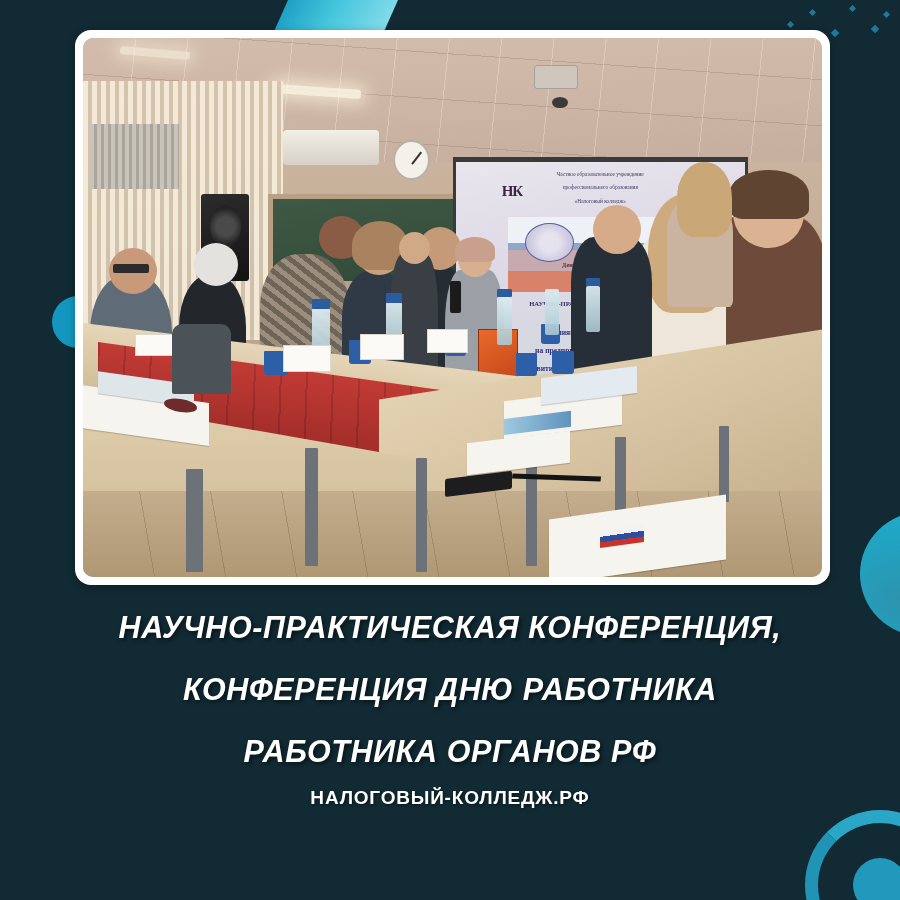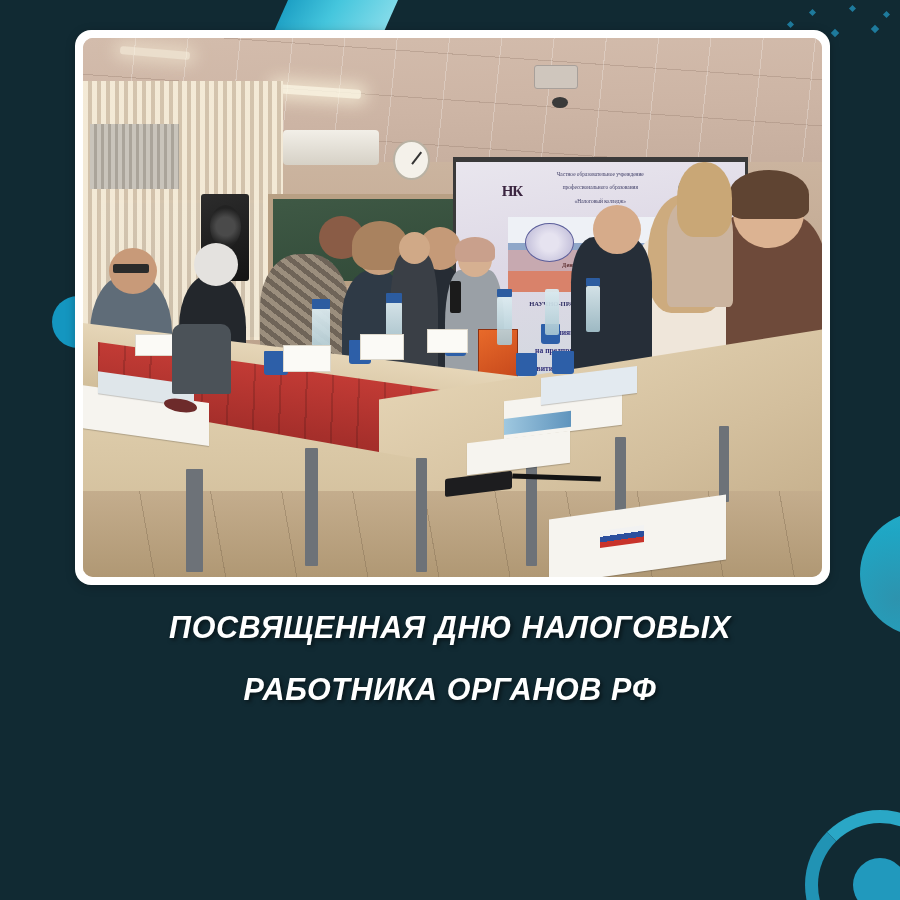--- a/index.html
+++ b/index.html
@@ -507,18 +507,20 @@
       <div class="ph" style="left:49%;top:81%;width:9%;height:3.4%;background:#1d1d1f;border-radius:2px;transform:skewY(-7deg);"></div>
       <div class="ph" style="left:58%;top:81%;width:12%;height:1%;background:#141414;transform:skewY(-4deg) rotate(6deg);"></div>
       <div class="ph" style="left:11%;top:67%;width:4.4%;height:2.4%;background:#6d2b2b;border-radius:50%;transform:skewY(8deg);"></div>
       <div class="ph" style="left:57%;top:70%;width:9%;height:3%;background:linear-gradient(90deg,#9fc8e0,#5f94bd);transform:skewY(-7deg);"></div>
 
       <div class="ph" style="left:12%;top:53%;width:8%;height:13%;background:#4b5258;border-radius:10px 10px 2px 2px;"></div>
     </div>
   </div>
 
   <div class="caption">
-    <div class="line">ПОСВЯЩЕННАЯ ДНЮ НАЛОГОВЫХ</div>
+    <div class="line">НАУЧНО-ПРАКТИЧЕСКАЯ КОНФЕРЕНЦИЯ,</div>
+    <div class="line">КОНФЕРЕНЦИЯ ДНЮ РАБОТНИКА</div>
     <div class="line">РАБОТНИКА ОРГАНОВ РФ</div>
   </div>
 
+  <div class="site">НАЛОГОВЫЙ-КОЛЛЕДЖ.РФ</div>
 
 </div>
 
 </body></html>

